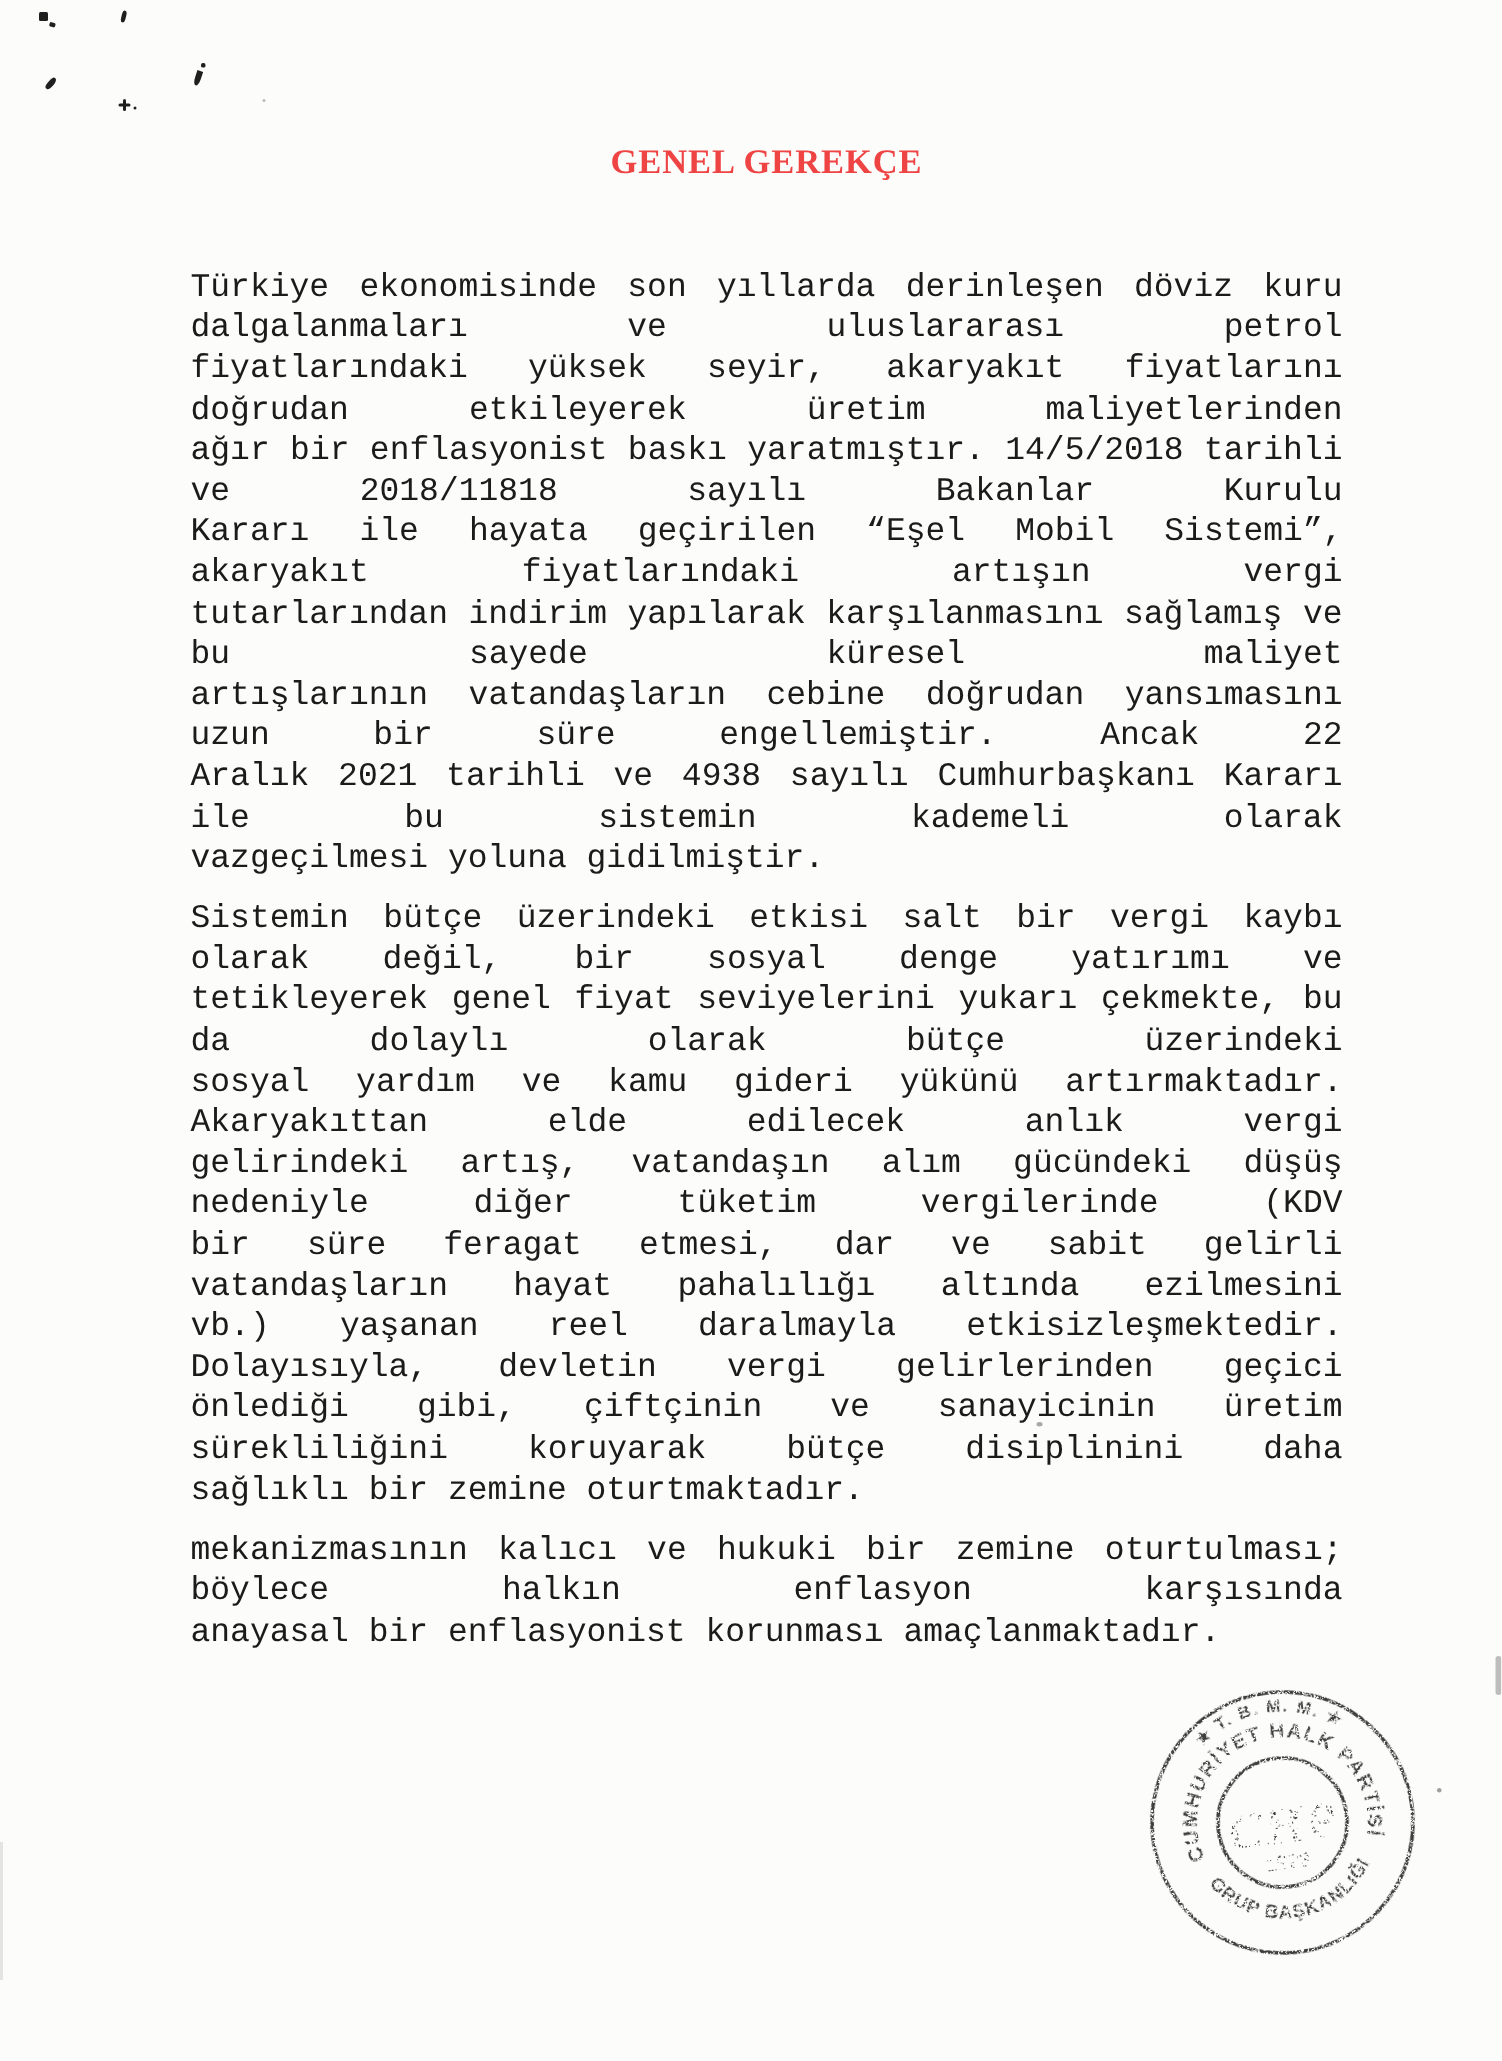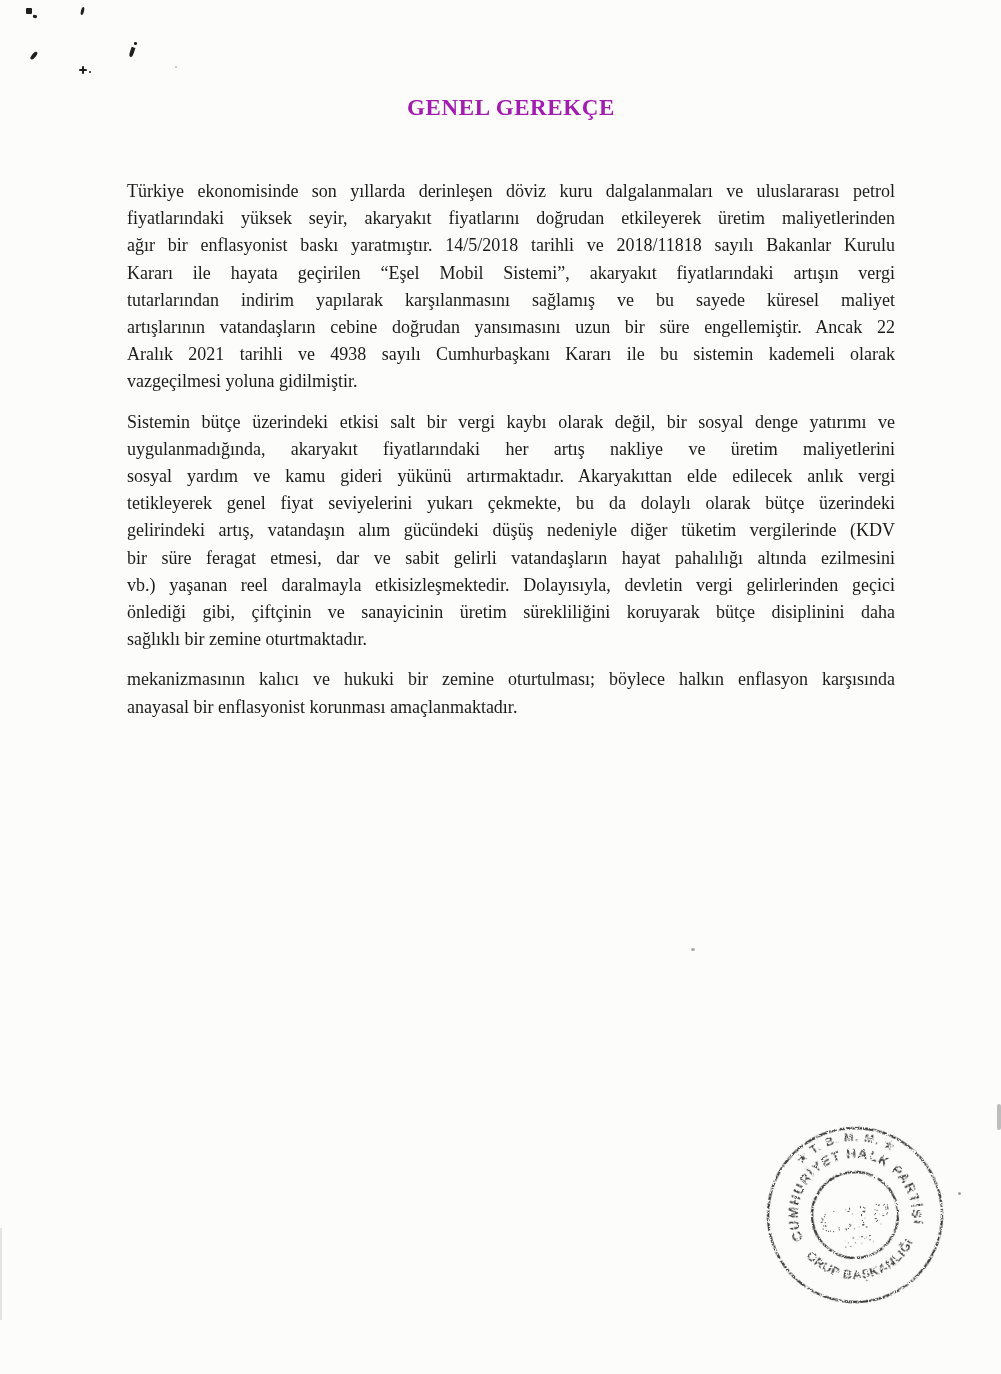--- a/index.html
+++ b/index.html
@@ -7,23 +7,23 @@
     position:relative;
     width:1001px; height:1374px;
     background:#fcfcfb;
     overflow:hidden;
     font-family:"Liberation Serif", serif;
     color:#1b1b1b;
   }
   .content { position:absolute; left:127px; top:95px; width:768px; }
   .doc-title {
     font-weight:bold; font-size:23px; letter-spacing:0.6px;
-    text-align:center; margin:0 0 57px 0; color:#a21caf;
+    text-align:center; margin:0 0 57px 0; color:#ef4444;
   }
-  .para { margin:0 0 13px 0; font-size:18px; line-height:27.2px; }
+  .para { margin:0 0 13px 0; font-size:22px; line-height:27.2px;font-family:Liberation Mono, monospace; }
   .para .line { text-align:justify; text-align-last:justify; }
   .para .line:last-child { text-align-last:left; }
 
   
   .speck { position:absolute; background:#1f1f1f; border-radius:50%; }
   .edge-right { position:absolute; left:997px; top:1104px; width:4px; height:26px; background:#bdbdbd; border-radius:2px; }
   .edge-left  { position:absolute; left:0px; top:1228px; width:2px; height:92px; background:#e4e4e4; }
 
   
   .stamp-wrap {
@@ -66,23 +66,22 @@
       <span class="line" style="display:block">ağır bir enflasyonist baskı yaratmıştır. 14/5/2018 tarihli ve 2018/11818 sayılı Bakanlar Kurulu</span>
       <span class="line" style="display:block">Kararı ile hayata geçirilen “Eşel Mobil Sistemi”, akaryakıt fiyatlarındaki artışın vergi</span>
       <span class="line" style="display:block">tutarlarından indirim yapılarak karşılanmasını sağlamış ve bu sayede küresel maliyet</span>
       <span class="line" style="display:block">artışlarının vatandaşların cebine doğrudan yansımasını uzun bir süre engellemiştir. Ancak 22</span>
       <span class="line" style="display:block">Aralık 2021 tarihli ve 4938 sayılı Cumhurbaşkanı Kararı ile bu sistemin kademeli olarak</span>
       <span class="line" style="display:block">vazgeçilmesi yoluna gidilmiştir.</span>
     </p>
 
     <p class="para">
       <span class="line" style="display:block">Sistemin bütçe üzerindeki etkisi salt bir vergi kaybı olarak değil, bir sosyal denge yatırımı ve</span>
-      <span class="line" style="display:block">uygulanmadığında, akaryakıt fiyatlarındaki her artış nakliye ve üretim maliyetlerini</span>
+      <span class="line" style="display:block">tetikleyerek genel fiyat seviyelerini yukarı çekmekte, bu da dolaylı olarak bütçe üzerindeki</span>
       <span class="line" style="display:block">sosyal yardım ve kamu gideri yükünü artırmaktadır. Akaryakıttan elde edilecek anlık vergi</span>
-      <span class="line" style="display:block">tetikleyerek genel fiyat seviyelerini yukarı çekmekte, bu da dolaylı olarak bütçe üzerindeki</span>
       <span class="line" style="display:block">gelirindeki artış, vatandaşın alım gücündeki düşüş nedeniyle diğer tüketim vergilerinde (KDV</span>
       <span class="line" style="display:block">bir süre feragat etmesi, dar ve sabit gelirli vatandaşların hayat pahalılığı altında ezilmesini</span>
       <span class="line" style="display:block">vb.) yaşanan reel daralmayla etkisizleşmektedir. Dolayısıyla, devletin vergi gelirlerinden geçici</span>
       <span class="line" style="display:block">önlediği gibi, çiftçinin ve sanayicinin üretim sürekliliğini koruyarak bütçe disiplinini daha</span>
       <span class="line" style="display:block">sağlıklı bir zemine oturtmaktadır.</span>
     </p>
 
     <p class="para">
       <span class="line" style="display:block">mekanizmasının kalıcı ve hukuki bir zemine oturtulması; böylece halkın enflasyon karşısında</span>
       <span class="line" style="display:block">anayasal bir enflasyonist korunması amaçlanmaktadır.</span>

